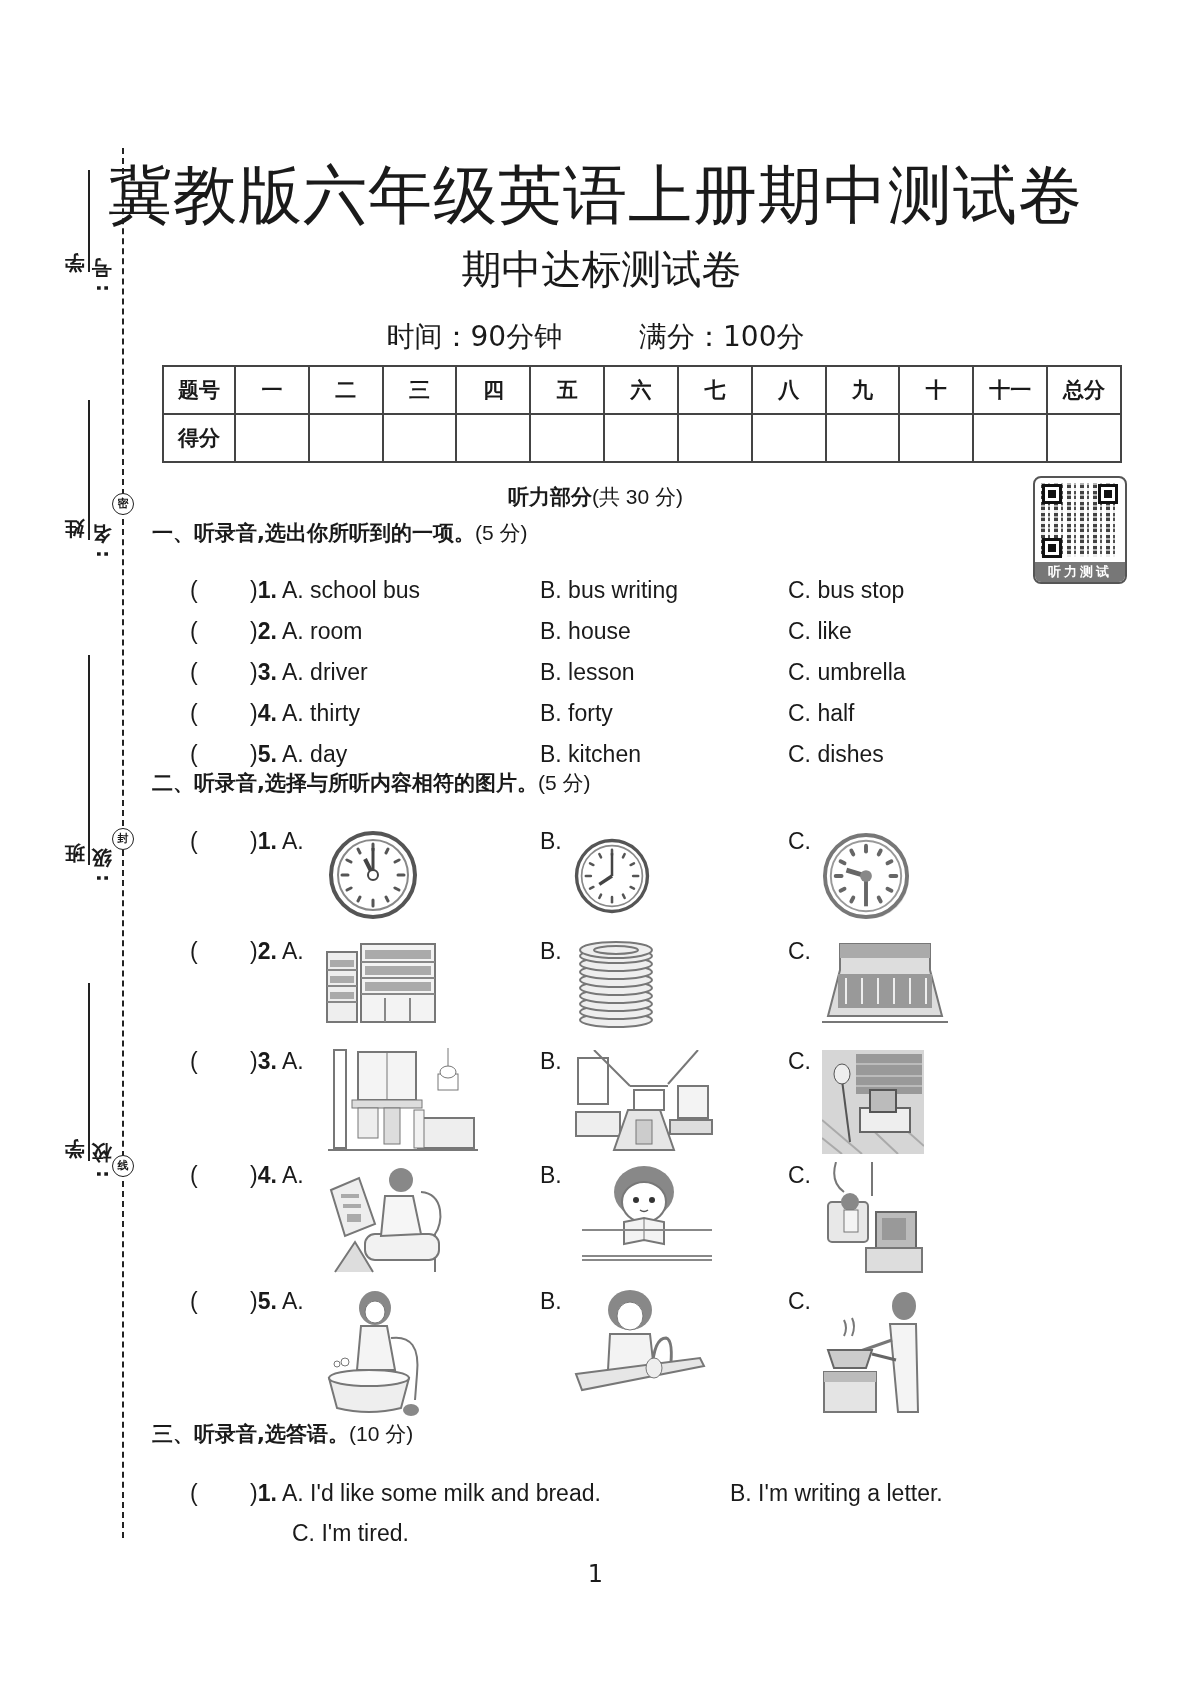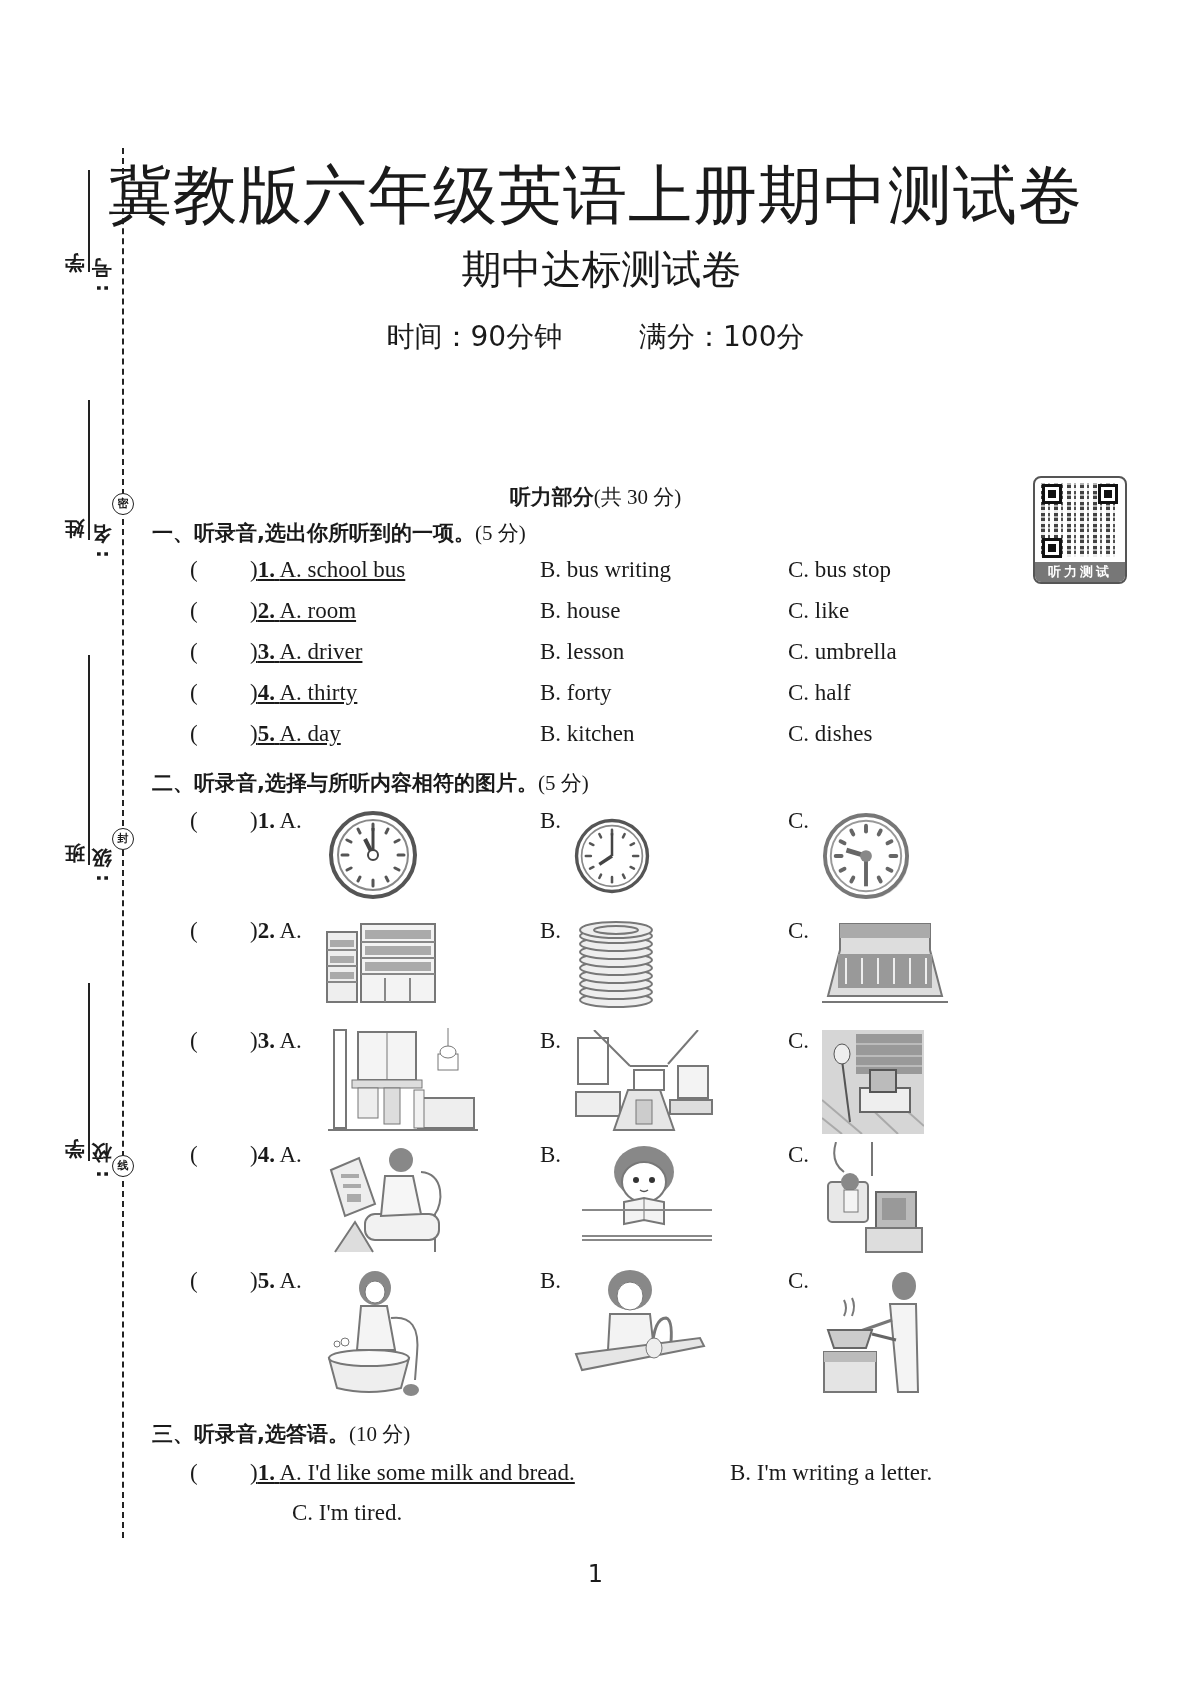--- a/index.html
+++ b/index.html
@@ -1,20 +1,20 @@
 <!DOCTYPE html>
 <html><head>
   <meta charset="utf-8">
   <style>
     html, body { margin: 0; padding: 0; background: #ffffff; }
     body {
       width: 1191px; height: 1684px; position: relative; overflow: hidden;
       font-family: "DejaVu Sans", sans-serif; color: #1a1a1a;
     }
-    .serif { font-family: Liberation Serif, serif; }
+    .serif { font-family: Liberation Sans, sans-serif; margin-top: 20px; }
 
     
     .binding-line {
       position: absolute; left: 122px; top: 148px; height: 1390px; width: 0;
       border-left: 2px dashed #222;
     }
     .seal {
       position: absolute; left: 112px; width: 20px; height: 20px; border: 1.5px solid #222;
       border-radius: 50%; background: #fff; font-size: 11px; line-height: 20px; text-align: center;
       font-weight: bold;
@@ -86,21 +86,21 @@
     }
 
     .section-title {
       position: absolute; left: 152px; font-size: 21px; font-weight: bold;
     }
     .section-title .pts { font-weight: normal; }
 
     
     .q-row { position: absolute; left: 190px; font-size: 23px; height: 30px; }
     .q-row .paren-open { position: absolute; left: 0; }
-    .q-row .paren-close { position: absolute; left: 60px; white-space: nowrap; text-decoration: underline; }
+    .q-row .paren-close { position: absolute; left: 60px; white-space: nowrap; }
     .q-row .paren-close b { font-weight: bold; }
     .q-row .opt { position: absolute; white-space: nowrap; }
 
     
     .pic-row { position: absolute; left: 190px; height: 110px; width: 900px; }
     .pic-row .paren-open { position: absolute; left: 0; top: 0; font-size: 23px; }
     .pic-row .num { position: absolute; left: 60px; top: 0; font-size: 23px; white-space: nowrap; }
     .pic-row .letter { position: absolute; top: 0; font-size: 23px; }
     .pic { position: absolute; }
     svg { display: block; }
@@ -141,20 +141,50 @@
   <span>时间：90分钟</span>
   <span>满分：100分</span>
 </div>
 
 <table class="score">
   <colgroup>
     <col style="width:72px">
     <col span="12">
   </colgroup>
   <tbody>
+      <tr>
+    <td>题号</td>
+    <td>一</td>
+    <td>二</td>
+    <td>三</td>
+    <td>四</td>
+    <td>五</td>
+    <td>六</td>
+    <td>七</td>
+    <td>八</td>
+    <td>九</td>
+    <td>十</td>
+    <td>十一</td>
+    <td>总分</td>
+  </tr>
+  <tr>
+    <td>得分</td>
+    <td></td>
+    <td></td>
+    <td></td>
+    <td></td>
+    <td></td>
+    <td></td>
+    <td></td>
+    <td></td>
+    <td></td>
+    <td></td>
+    <td></td>
+    <td></td>
+  </tr>
 </tbody>
   </table>
 
 <div class="listen-header">
   <span>听力部分</span><span class="pts serif">(共 30 分)</span>
 </div>
 
 <div class="qr">
   <div class="code"></div>
   <div class="finder" style="left:7px; top:6px"></div>

